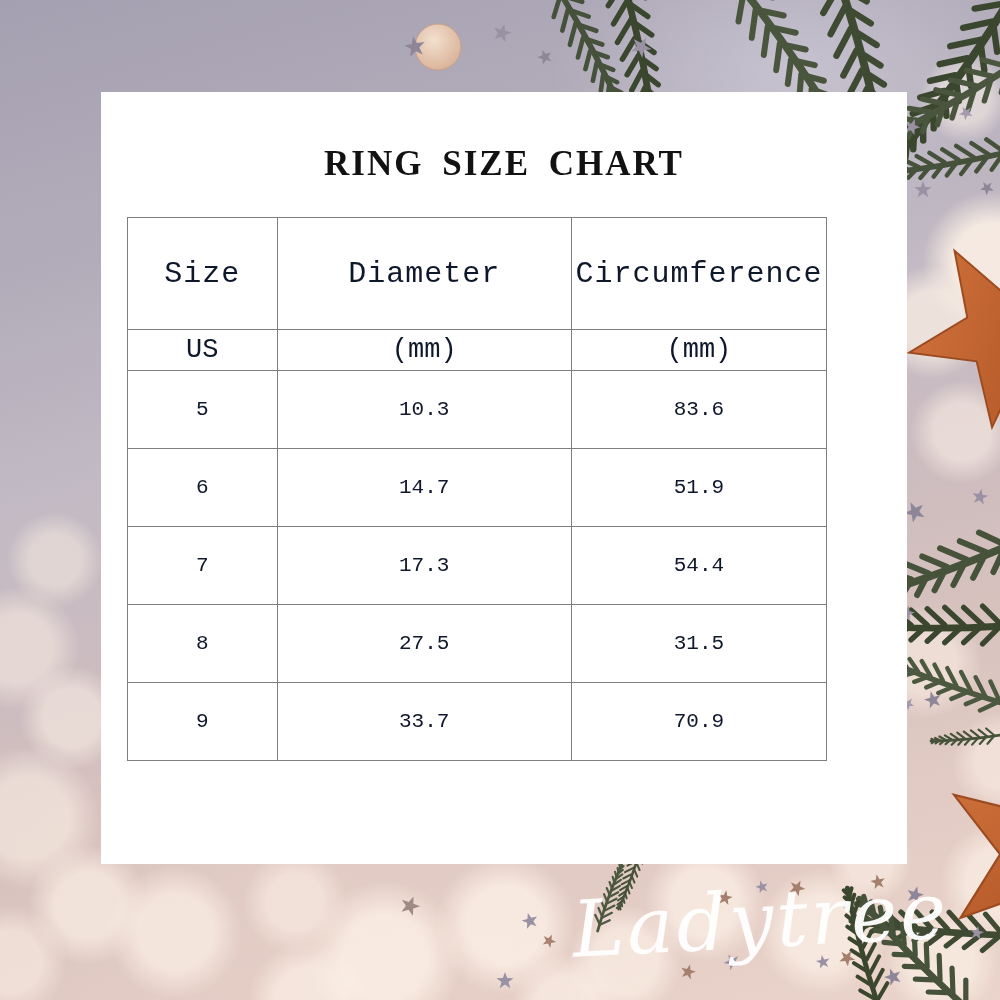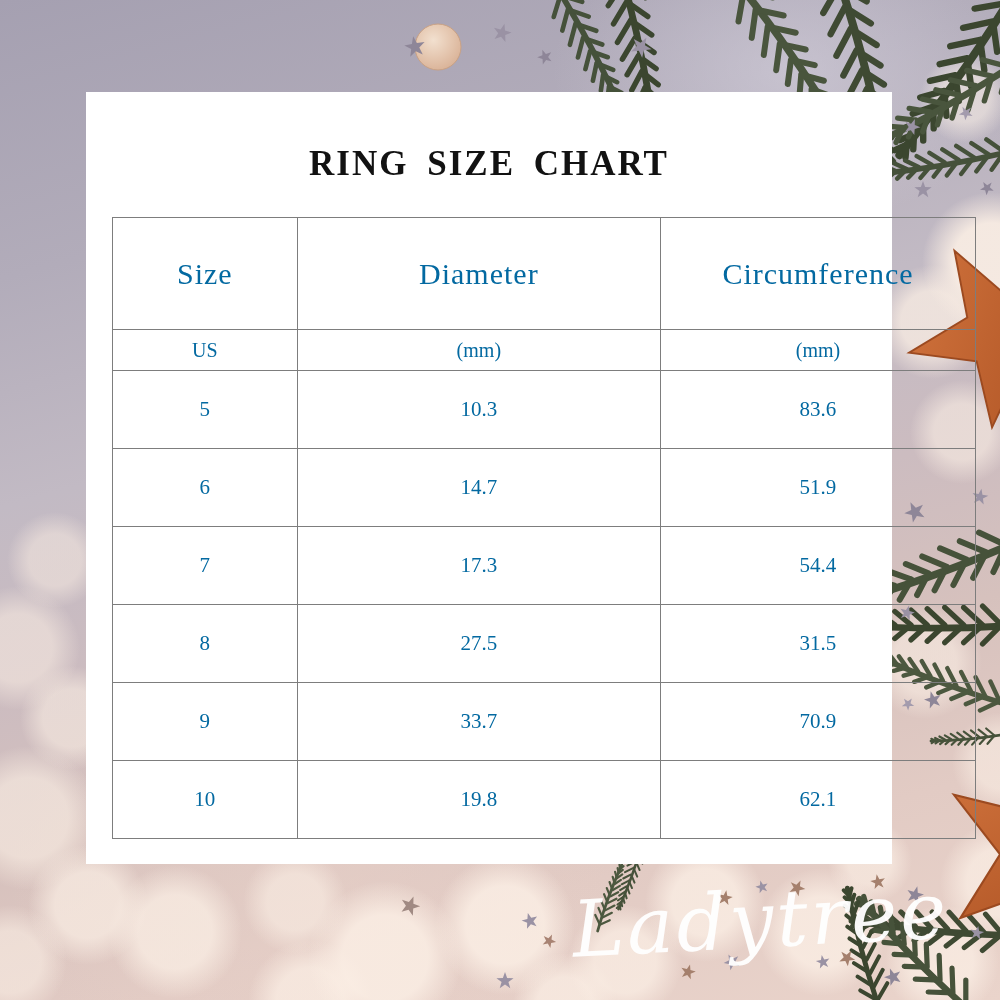--- a/index.html
+++ b/index.html
@@ -44,39 +44,39 @@
       radial-gradient(circle at 992px 262px, rgba(250,238,228,.9)  0 39px, rgba(250,238,228,0) 70px),
       radial-gradient(circle at 932px 322px, rgba(250,238,228,.75) 0 31px, rgba(250,238,228,0) 57px),
       radial-gradient(circle at 962px 432px, rgba(250,238,228,.6)  0 28px, rgba(250,238,228,0) 52px),
       radial-gradient(circle at 925px 662px, rgba(250,238,228,.6)  0 31px, rgba(250,238,228,0) 57px),
       radial-gradient(circle at 1002px 762px,rgba(250,238,228,.6)  0 27px, rgba(250,238,228,0) 50px),
       radial-gradient(circle at 965px 98px,  rgba(246,236,228,.6)  0 24px, rgba(246,236,228,0) 45px);
   }
   .deco-svg{position:absolute;left:0;top:0;}
   
   .card{
-    position:absolute;left:86px;top:92px;width:806px;height:772px;
+    position:absolute;left:101px;top:92px;width:806px;height:772px;
     background:#ffffff;
   }
   .card-title{
     margin:0;padding-top:52px;text-align:center;
     font-size:35px;font-weight:bold;letter-spacing:2px;word-spacing:8px;
     color:#121212;font-family:"Liberation Serif", serif;
   }
   table.ring-table{
-    position:absolute;left:26px;top:125px;width:864px;
+    position:absolute;left:26px;top:125px;width:700px;
     border-collapse:collapse;table-layout:fixed;
-    font-family:Liberation Serif, serif;color:#0369a1;
+    font-family:Liberation Mono, monospace;color:#0f172a;
   }
   table.ring-table th, table.ring-table td{
     border:1px solid #7d7d7d;text-align:center;vertical-align:middle;
     font-weight:normal;padding:0;
   }
   tr.header-row th{height:111px;font-size:30px;letter-spacing:1px;}
-  tr.units-row td{height:40px;font-size:20px;}
+  tr.units-row td{height:40px;font-size:27px;}
   tbody.data-body td{height:77px;font-size:21px;}
   col.c1{width:21.4%;} col.c2{width:42.1%;} col.c3{width:36.5%;}
   
   .watermark{
     position:absolute;left:572px;top:876px;width:340px;
     font-family:"DejaVu Serif", serif;font-style:italic;font-weight:normal;
     font-size:78px;letter-spacing:3px;color:#ffffff;opacity:.96;
     transform:rotate(-3deg);white-space:nowrap;
   }
 </style>
@@ -210,22 +210,17 @@
         <tr>
           <td>8</td>
           <td>27.5</td>
           <td>31.5</td>
         </tr>
         <tr>
           <td>9</td>
           <td>33.7</td>
           <td>70.9</td>
         </tr>
-        <tr>
-          <td>10</td>
-          <td>19.8</td>
-          <td>62.1</td>
-        </tr>
       </tbody>
   </table>
 </div>
 
 <div class="watermark">Ladytree</div>
 
 </body></html>

